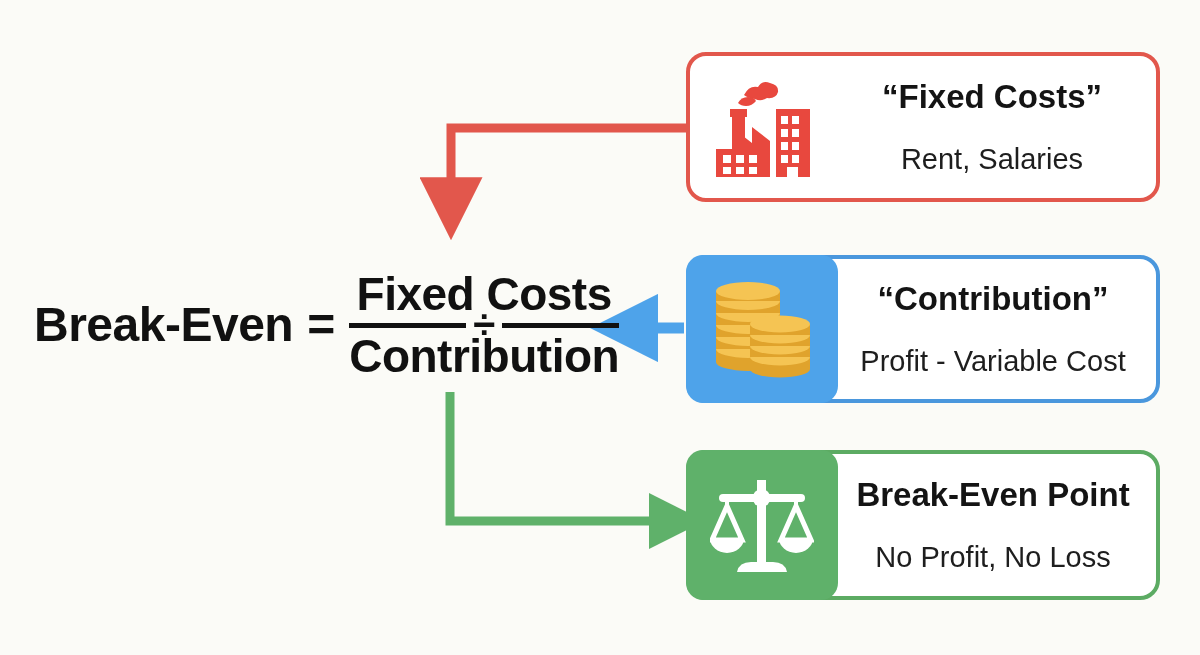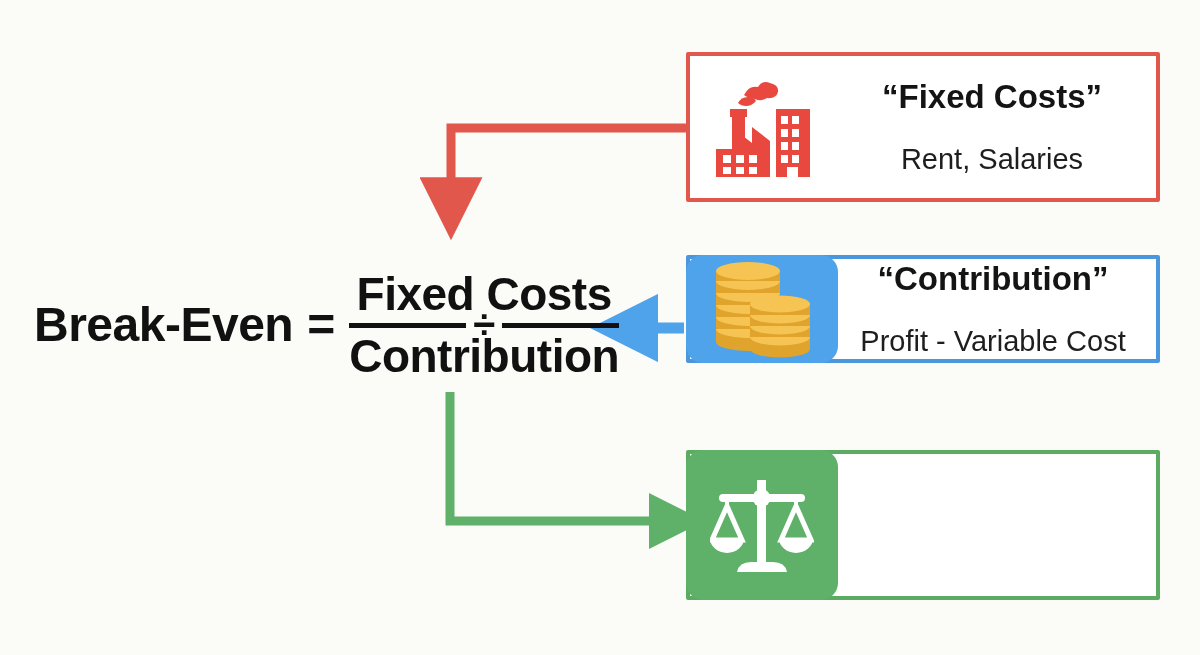--- a/index.html
+++ b/index.html
@@ -83,36 +83,36 @@
     padding: 0 7px;
     position: relative;
     top: -1px;
   }
 
   
   .card {
     position: absolute;
     box-sizing: border-box;
     background: #ffffff;
-    border-radius: 2px;
+    border-radius: 20px;
     display: flex;
     align-items: center;
   }
   .card-red {
     left: 686px;
     top: 52px;
     width: 474px;
     height: 150px;
     border: 4px solid #e2574c;
   }
   .card-blue {
     left: 686px;
     top: 255px;
     width: 474px;
-    height: 108px;
+    height: 148px;
     border: 4px solid #4a97dd;
   }
   .card-green {
     left: 686px;
     top: 450px;
     width: 474px;
     height: 150px;
     border: 4px solid #5cab63;
   }
 
@@ -308,15 +308,19 @@
         <path d="M17 34 L2 68 L32 68 Z" fill="none" stroke="#ffffff" stroke-width="5"></path>
         <path d="M0 66 L34 66 A17 15 0 0 1 0 66 Z" fill="#ffffff"></path>
 
         <line x1="86" y1="30" x2="86" y2="40" stroke="#ffffff" stroke-width="4"></line>
         <path d="M86 34 L71 68 L101 68 Z" fill="none" stroke="#ffffff" stroke-width="5"></path>
         <path d="M69 66 L103 66 A17 15 0 0 1 69 66 Z" fill="#ffffff"></path>
 
         <path d="M27 100 q2 -10 14 -10 L63 90 q12 0 14 10 Z" fill="#ffffff"></path>
       </svg>
     </div>
+    <div class="card-text">
+      <div class="card-title">Break-Even Point</div>
+      <div class="card-sub">No Profit, No Loss</div>
+    </div>
   </div>
 
 </div>
 
 </body></html>

